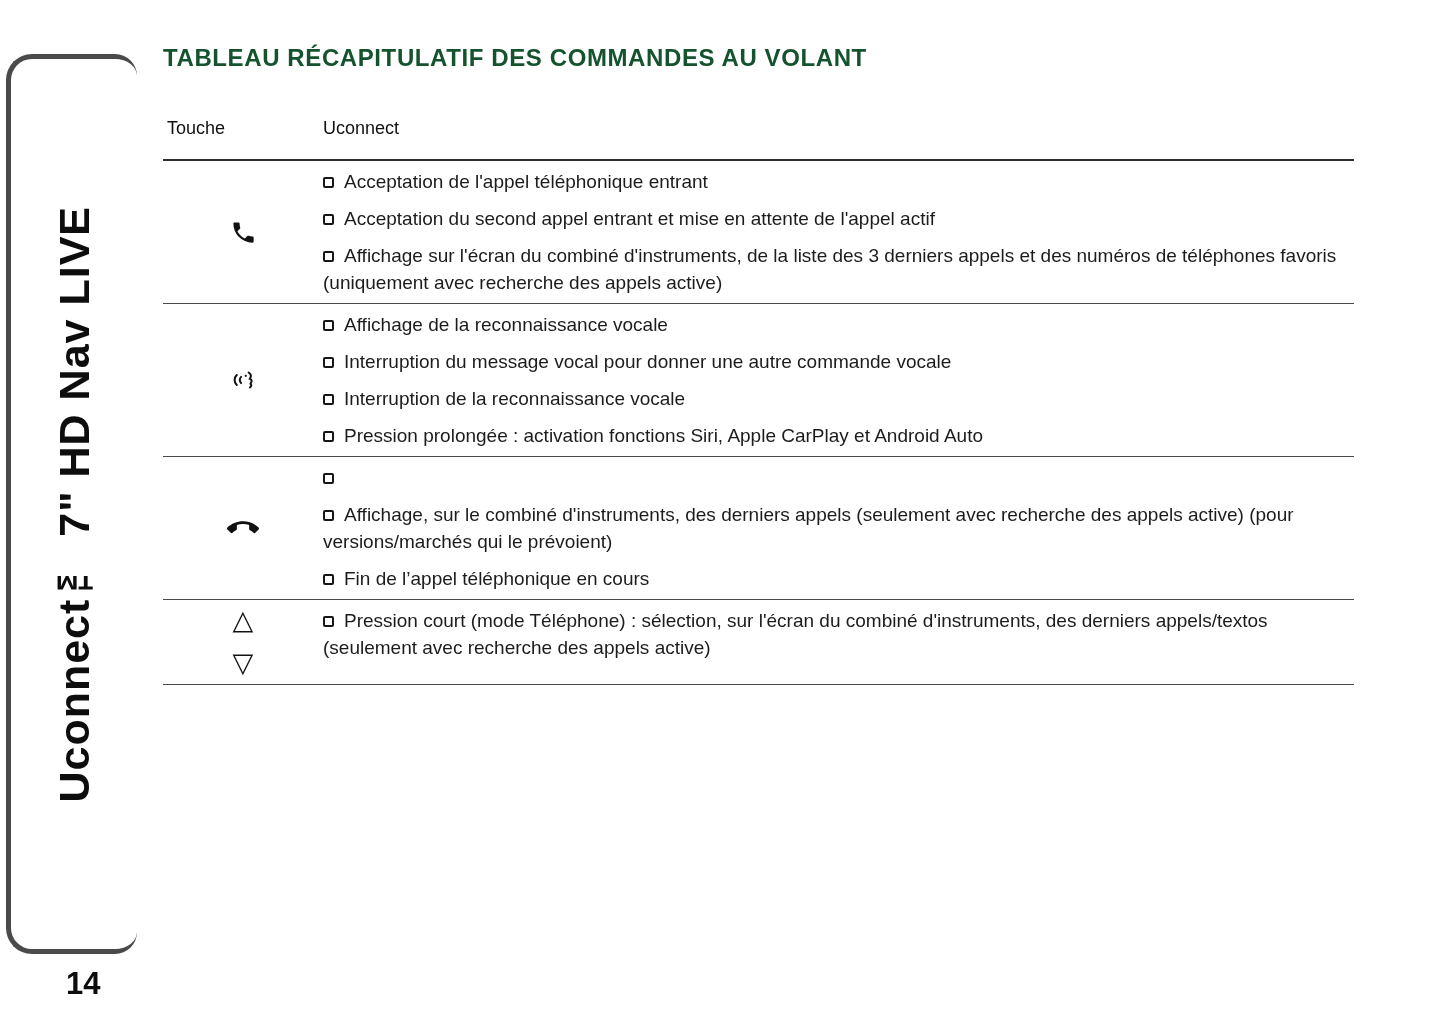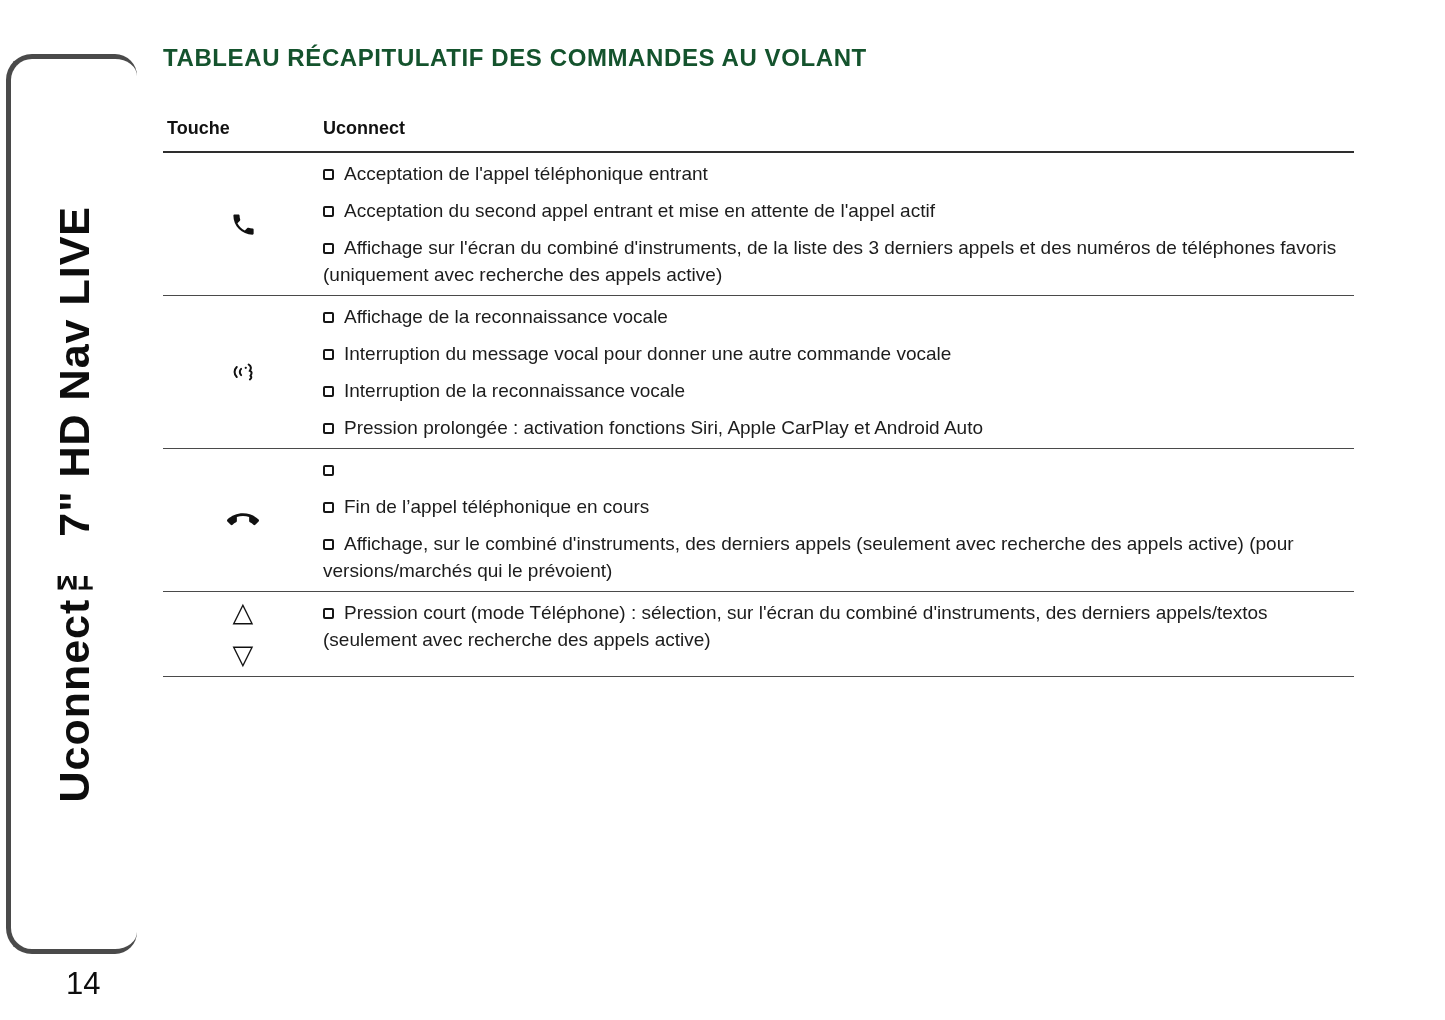--- a/index.html
+++ b/index.html
@@ -37,44 +37,44 @@
     font-weight: bold;
     letter-spacing: 1px;
     color: #0d0d0d;
     white-space: nowrap;
   }
   .page-number {
     position: absolute;
     left: 66px;
     top: 966px;
     font-size: 31px;
-    font-weight: normal;
+    font-weight: bold;
     color: #0d0d0d;
   }
 
   
   .content {
     position: absolute;
     left: 163px;
     top: 44px;
     width: 1191px;
   }
   .title {
     font-size: 24px;
     font-weight: bold;
     letter-spacing: 0.6px;
     color: #14532d;
   }
 
   .thead {
     display: flex;
     margin-top: 46px;
-    padding-bottom: 12px;
+    padding-bottom: 20px;
     border-bottom: 2px solid #2e2e2e;
-    font-weight: bold;
+    font-weight: normal;
     font-size: 18px;
     color: #111;
   }
   .col-touche { width: 160px; padding-left: 4px; }
   .col-fonctions { flex: 1; }
 
   .trow {
     display: flex;
     border-bottom: 1px solid #4a4a4a;
     padding: 7px 0;
@@ -160,22 +160,22 @@
     </div>
 
     <div class="trow">
       <div class="touche">
         <svg class="icon-svg" width="32" height="32" viewBox="0 0 24 24" fill="#111">
           <path d="M12 9c-1.6 0-3.15.25-4.6.72v3.1c0 .39-.23.74-.56.9-.98.49-1.87 1.12-2.66 1.85-.18.18-.43.28-.7.28-.28 0-.53-.11-.71-.29L.29 13.08c-.18-.17-.29-.42-.29-.7 0-.28.11-.53.29-.71C3.34 8.78 7.46 7 12 7s8.66 1.78 11.71 4.67c.18.18.29.43.29.71 0 .28-.11.53-.29.7l-2.48 2.48c-.18.18-.43.29-.71.29-.27 0-.52-.11-.7-.28-.79-.74-1.68-1.36-2.66-1.85-.33-.16-.56-.5-.56-.9v-3.1C15.15 9.25 13.6 9 12 9z"></path>
         </svg>
       </div>
       <div class="fonctions">
         <div class="item"><span class="bullet"></span></div>
+        <div class="item"><span class="bullet"></span><span>Affichage, sur le combiné d'instruments, des derniers appels (seulement avec recherche des appels active) (pour versions/marchés qui le prévoient)</span></div>
         <div class="item"><span class="bullet"></span><span>Fin de l’appel téléphonique en cours</span></div>
-        <div class="item"><span class="bullet"></span><span>Affichage, sur le combiné d'instruments, des derniers appels (seulement avec recherche des appels active) (pour versions/marchés qui le prévoient)</span></div>
       </div>
     </div>
 
     <div class="trow">
       <div class="touche">
         <span class="triangle">△</span>
         <span class="triangle">▽</span>
       </div>
       <div class="fonctions">
         <div class="item"><span class="bullet"></span><span>Pression court (mode Téléphone) : sélection, sur l'écran du combiné d'instruments, des derniers appels/textos (seulement avec recherche des appels active)</span></div>

